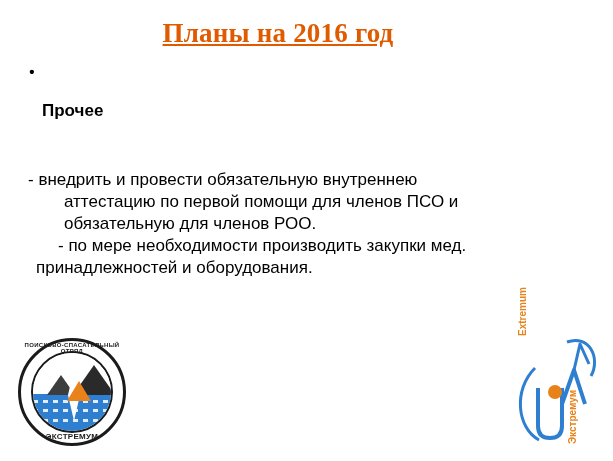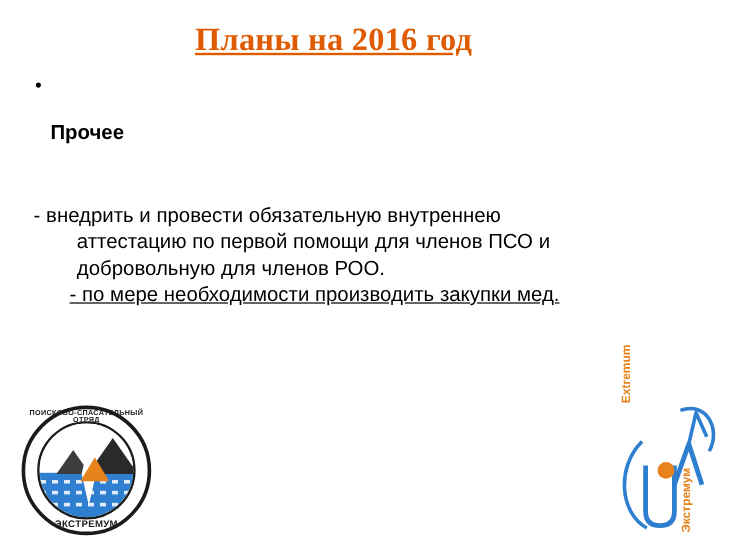--- a/index.html
+++ b/index.html
@@ -70,21 +70,20 @@
     text-indent: 0;
     margin-top: 48px;
   }
   .para-1 .cont {
     display: block;
     padding-left: 36px;
   }
   .para-2 {
     padding-left: 36px;
     margin-top: 0;
-    text-decoration: underline;
   }
   .para-2 .cont {
     display: block;
     padding-left: 0;
     margin-left: -22px;
   }
 
   
   .emblem {
     position: absolute;
@@ -229,25 +228,26 @@
 
   <div class="body-block">
 
     <div class="bullet-row">
       <span class="bullet-dot">•</span>
       <span class="bullet-label">Прочее</span>
     </div>
 
     <div class="para para-1">
       <span>- внедрить и провести обязательную внутреннею</span>
-      <span class="cont">аттестацию по первой помощи для членов ПСО и добровольную для членов РОО.</span>
+      <span class="cont">аттестацию по первой помощи для членов ПСО и обязательную для членов РОО.</span>
     </div>
 
     <div class="para para-2">
       <span>- по мере необходимости производить закупки  мед.</span>
+      <span class="cont">принадлежностей и оборудования.</span>
     </div>
 
   </div>
 
   <div class="emblem">
     <div class="ring-outer"></div>
     <div class="ring-inner">
       <div class="sky"></div>
       <div class="water"></div>
       <div class="wave" style="top:60%"></div>

